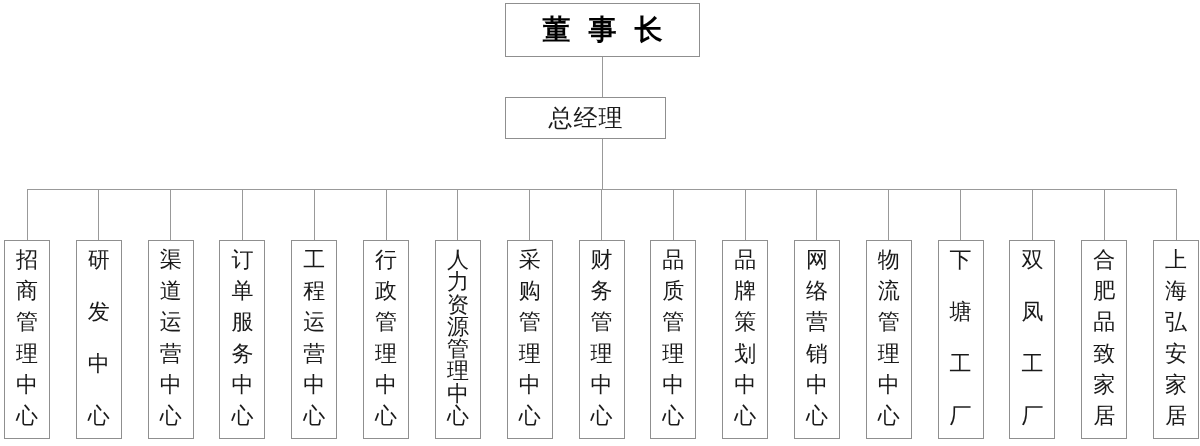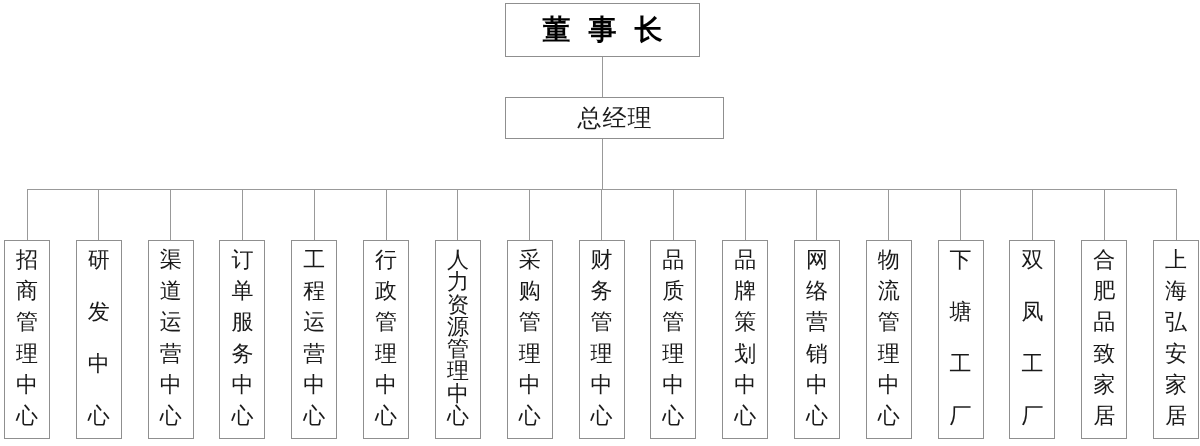--- a/index.html
+++ b/index.html
@@ -39,21 +39,21 @@
   .chairman .label{
     font-size:28px;
     font-weight:700;
     color:var(--title-text);
     letter-spacing:18px;
     padding-left:18px;
     white-space:nowrap;
     line-height:1;
   }
   .gm{
-    left:505px;top:97px;width:219px;height:42px;
+    left:505px;top:97px;width:161px;height:42px;
   }
   .gm .label{
     font-size:24px;
     font-weight:400;
     color:var(--text);
     letter-spacing:1px;
     padding-left:1px;
     white-space:nowrap;
     line-height:1;
   }

